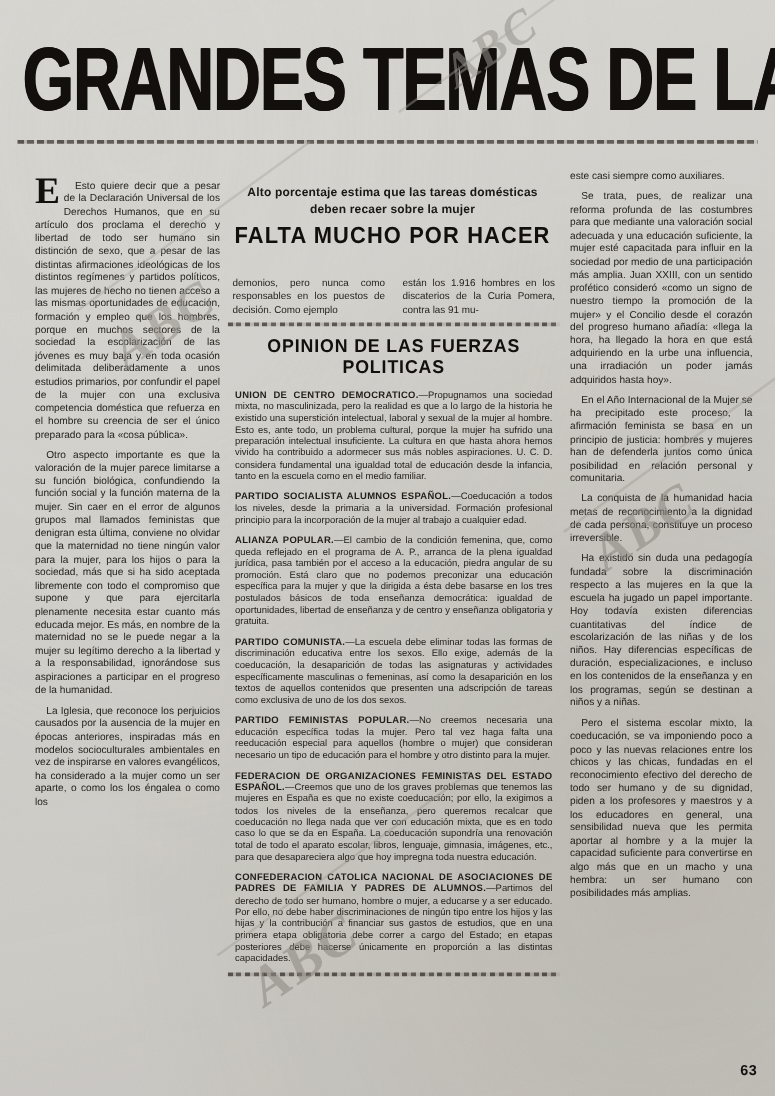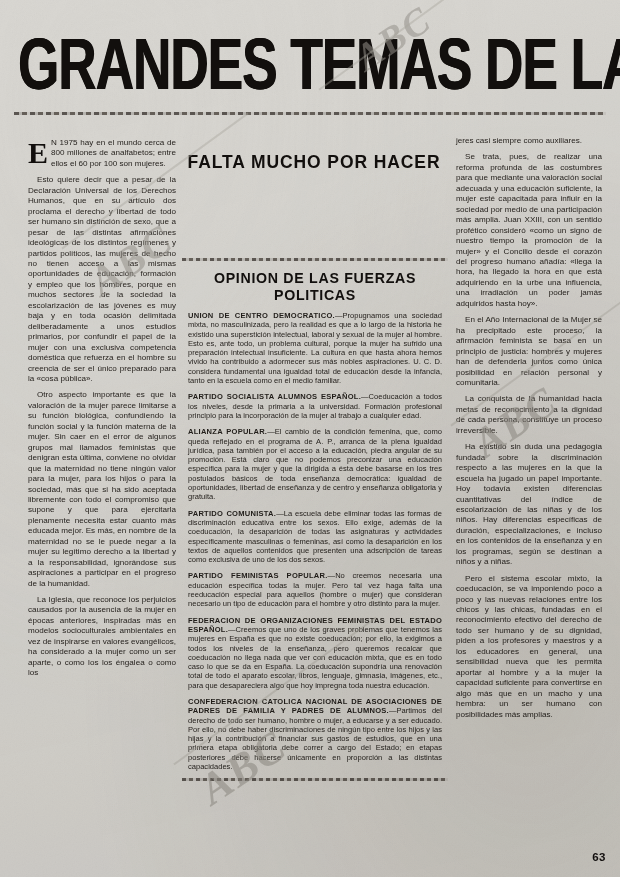--- a/index.html
+++ b/index.html
@@ -230,27 +230,36 @@
     </filter>
     <rect width="620" height="877" filter="url(#sp)" opacity="0.22"></rect>
   </svg>
 
   <div class="masthead">
     <div class="masthead-title">GRANDES TEMAS DE LA FAMILIA</div>
   </div>
   <div class="rule-rough" id="rule-top"></div>
 
   <div class="deck">
+    <div class="deck-lead">Alto porcentaje estima que las tareas domésticas deben recaer sobre la mujer</div>
     <div class="deck-head">FALTA MUCHO POR HACER</div>
   </div>
 
+  <div class="mini-wrap">
+    <div class="mini">
+      <p>demonios, pero nunca como responsables en los puestos de decisión. Como ejemplo</p>
+    </div>
+    <div class="mini">
+      <p>están los 1.916 hombres en los discaterios de la Curia Pomera, contra las 91 mu-</p>
+    </div>
+  </div>
 
   <div class="col" id="col1">
     <p class="dropcap-para">
-      <span class="dropcap">E</span><span>N 1975 hay en el mundo cerca de 800 millones de analfabetos; entre ellos el 60 por 100 son mujeres.</span>
+      <span class="dropcap">E</span>
     </p>
     <p>Esto quiere decir que a pesar de la Declaración Universal de los Derechos Humanos, que en su artículo dos proclama el derecho y libertad de todo ser humano sin distinción de sexo, que a pesar de las distintas afirmaciones ideológicas de los distintos regímenes y partidos políticos, las mujeres de hecho no tienen acceso a las mismas oportunidades de educación, formación y empleo que los hombres, porque en muchos sectores de la sociedad la escolarización de las jóvenes es muy baja y en toda ocasión delimitada deliberadamente a unos estudios primarios, por confundir el papel de la mujer con una exclusiva competencia doméstica que refuerza en el hombre su creencia de ser el único preparado para la «cosa pública».</p>
     <p>Otro aspecto importante es que la valoración de la mujer parece limitarse a su función biológica, confundiendo la función social y la función materna de la mujer. Sin caer en el error de algunos grupos mal llamados feministas que denigran esta última, conviene no olvidar que la maternidad no tiene ningún valor para la mujer, para los hijos o para la sociedad, más que si ha sido aceptada libremente con todo el compromiso que supone y que para ejercitarla plenamente necesita estar cuanto más educada mejor. Es más, en nombre de la maternidad no se le puede negar a la mujer su legítimo derecho a la libertad y a la responsabilidad, ignorándose sus aspiraciones a participar en el progreso de la humanidad.</p>
     <p>La Iglesia, que reconoce los perjuicios causados por la ausencia de la mujer en épocas anteriores, inspiradas más en modelos socioculturales ambientales en vez de inspirarse en valores evangélicos, ha considerado a la mujer como un ser aparte, o como los los éngalea o como los</p>
   </div>
 
   <div class="opinion-box">
     <div class="box-rule"></div>
     <div class="box-title">OPINION DE LAS FUERZAS POLITICAS</div>
     <div class="box-body">
@@ -273,21 +282,21 @@
         <span class="party">FEDERACION DE ORGANIZACIONES FEMINISTAS DEL ESTADO ESPAÑOL.</span><span>—Creemos que uno de los graves problemas que tenemos las mujeres en España es que no existe coeducación; por ello, la exigimos a todos los niveles de la enseñanza, pero queremos recalcar que coeducación no llega nada que ver con educación mixta, que es en todo caso lo que se da en España. La coeducación supondría una renovación total de todo el aparato escolar, libros, lenguaje, gimnasia, imágenes, etc., para que desapareciera algo que hoy impregna toda nuestra educación.</span>
       </p>
       <p>
         <span class="party">CONFEDERACION CATOLICA NACIONAL DE ASOCIACIONES DE PADRES DE FAMILIA Y PADRES DE ALUMNOS.</span><span>—Partimos del derecho de todo ser humano, hombre o mujer, a educarse y a ser educado. Por ello, no debe haber discriminaciones de ningún tipo entre los hijos y las hijas y la contribución a financiar sus gastos de estudios, que en una primera etapa obligatoria debe correr a cargo del Estado; en etapas posteriores debe hacerse únicamente en proporción a las distintas capacidades.</span>
       </p>
     </div>
     <div class="box-rule" id="rule-box-bottom"></div>
   </div>
 
   <div class="col" id="col3">
-    <p class="noind">jeres casi siempre como auxiliares.</p>
+    <p class="noind">este casi siempre como auxiliares.</p>
     <p>Se trata, pues, de realizar una reforma profunda de las costumbres para que mediante una valoración social adecuada y una educación suficiente, la mujer esté capacitada para influir en la sociedad por medio de una participación más amplia. Juan XXIII, con un sentido profético consideró «como un signo de nuestro tiempo la promoción de la mujer» y el Concilio desde el corazón del progreso humano añadía: «llega la hora, ha llegado la hora en que está adquiriendo en la urbe una influencia, una irradiación un poder jamás adquiridos hasta hoy».</p>
     <p>En el Año Internacional de la Mujer se ha precipitado este proceso, la afirmación feminista se basa en un principio de justicia: hombres y mujeres han de defenderla juntos como única posibilidad en relación personal y comunitaria.</p>
     <p>La conquista de la humanidad hacia metas de reconocimiento a la dignidad de cada persona, constituye un proceso irreversible.</p>
     <p>Ha existido sin duda una pedagogía fundada sobre la discriminación respecto a las mujeres en la que la escuela ha jugado un papel importante. Hoy todavía existen diferencias cuantitativas del índice de escolarización de las niñas y de los niños. Hay diferencias específicas de duración, especializaciones, e incluso en los contenidos de la enseñanza y en los programas, según se destinan a niños y a niñas.</p>
     <p>Pero el sistema escolar mixto, la coeducación, se va imponiendo poco a poco y las nuevas relaciones entre los chicos y las chicas, fundadas en el reconocimiento efectivo del derecho de todo ser humano y de su dignidad, piden a los profesores y maestros y a los educadores en general, una sensibilidad nueva que les permita aportar al hombre y a la mujer la capacidad suficiente para convertirse en algo más que en un macho y una hembra: un ser humano con posibilidades más amplias.</p>
   </div>
 
   <div class="folio">63</div>
 
   <div class="wm" style="left:86px; top:236px; font-size:42px; transform:rotate(-34deg);">ABC</div>

